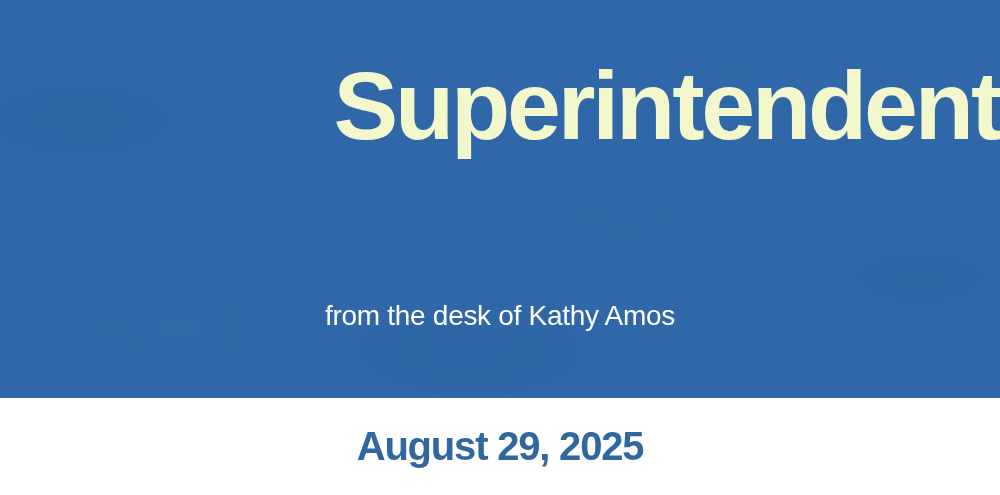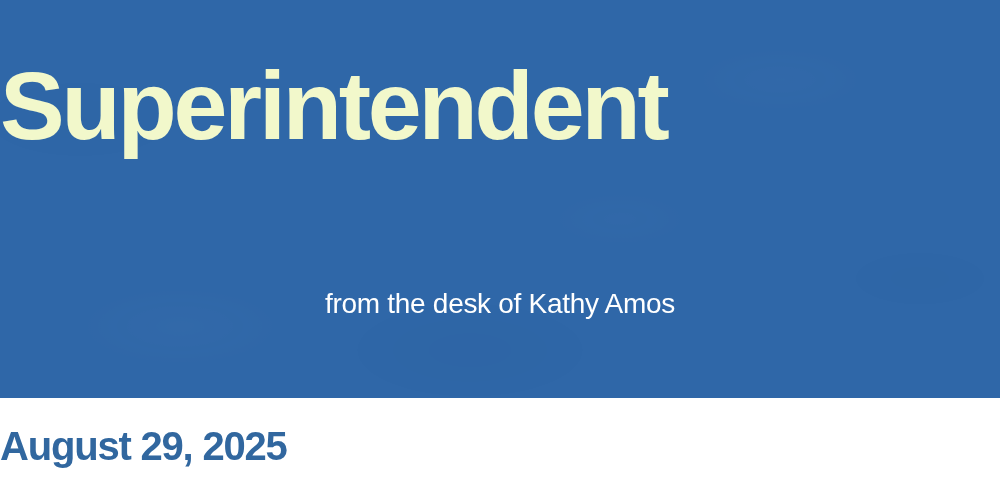--- a/index.html
+++ b/index.html
@@ -48,39 +48,39 @@
       radial-gradient(ellipse 140px 55px at 62% 55%, rgba(255,255,255,0.035), rgba(0,0,0,0) 70%),
       radial-gradient(ellipse 150px 60px at 92% 70%, rgba(0,0,0,0.035), rgba(0,0,0,0) 70%);
   }
 
   
   #headline {
     position: absolute;
     left: 0;
     top: 56px;
     width: 1000px;
-    text-align: left;
+    text-align: right;
     color: #f2f8cb;
     font-family: "Liberation Sans", sans-serif;
     font-weight: bold;
     font-size: 97px;
     line-height: 100px;
     letter-spacing: -3.2px;
     white-space: nowrap;
   }
   .headline-line {
     display: block;
     transform: scaleX(1.0);
   }
 
   
   #subtitle {
     position: absolute;
     left: 0;
-    top: 288px;
+    top: 300px;
     width: 1000px;
     text-align: center;
     color: #ffffff;
     font-family: "Liberation Sans", sans-serif;
     font-weight: normal;
     font-size: 28px;
     letter-spacing: -0.3px;
     white-space: nowrap;
   }
 
@@ -91,20 +91,21 @@
     top: 398px;
     width: 1000px;
     height: 97px;
     background: #ffffff;
   }
   #date {
     position: absolute;
     left: 0;
     top: 26px;
     width: 1000px;
+    text-align: center;
     color: #31679f;
     font-family: "Liberation Sans", sans-serif;
     font-weight: bold;
     font-size: 40px;
     letter-spacing: -1.2px;
     white-space: nowrap;
   }
 </style>
 </head>
 <body>

